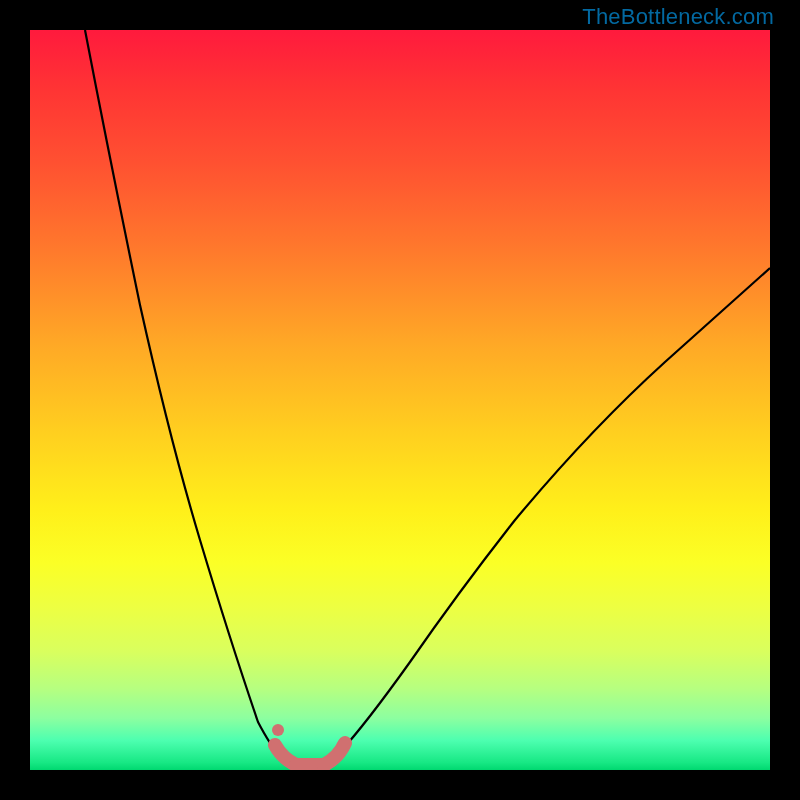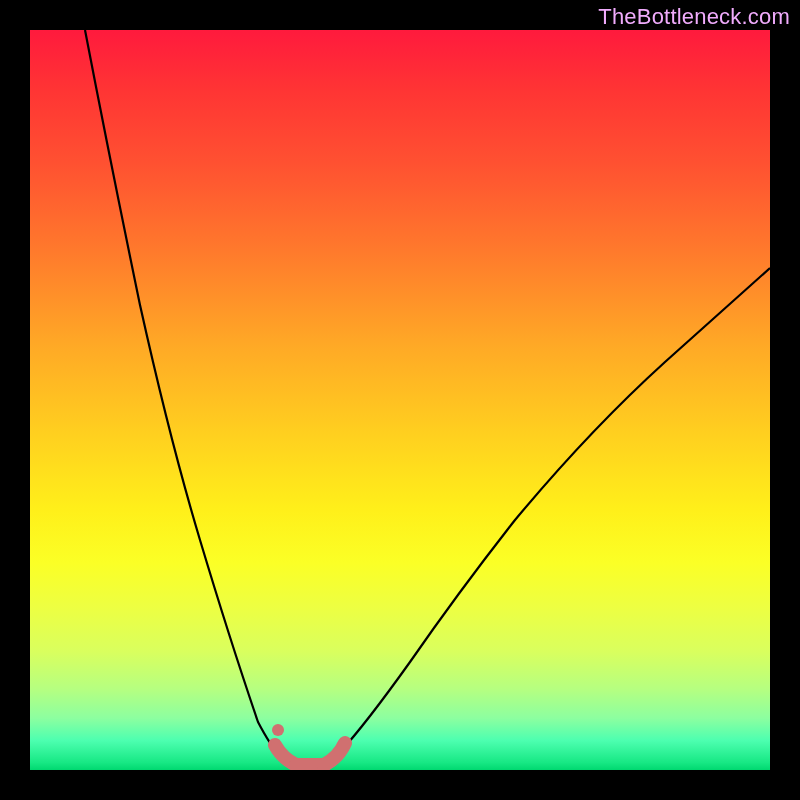--- a/index.html
+++ b/index.html
@@ -55,22 +55,22 @@
   .curve-svg {
     position: absolute;
     left: 0;
     top: 0;
     width: 740px;
     height: 740px;
   }
   .watermark {
     position: absolute;
     top: 4px;
-    right: 10px;
-    color: #f0abfc;
+    right: 26px;
+    color: #0369a1;
     font-size: 22px;
     font-weight: 500;
     letter-spacing: 0.2px;
   }
 </style>
 </head>
 <body>
 
 <div class="frame">
 

